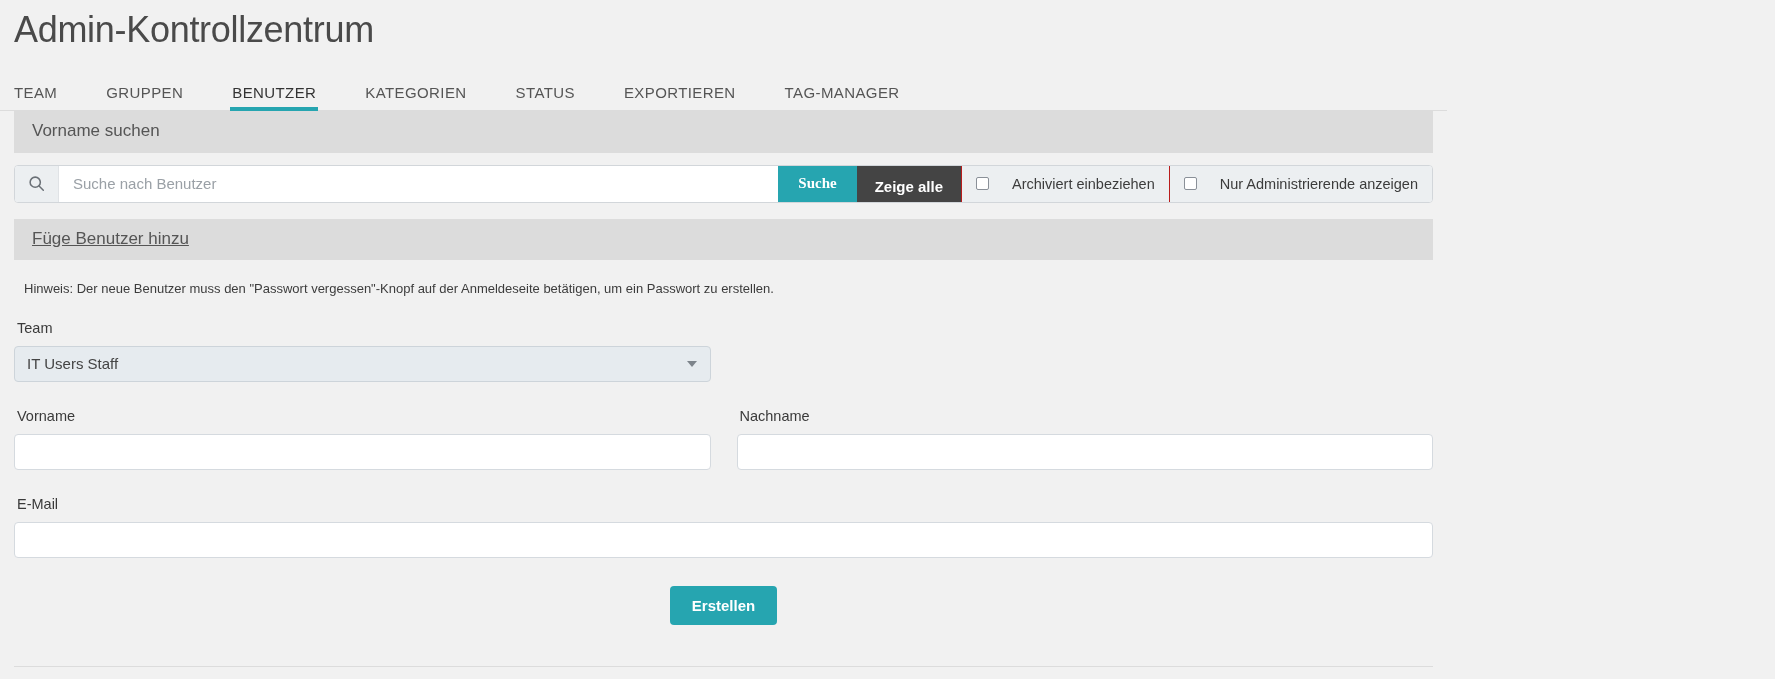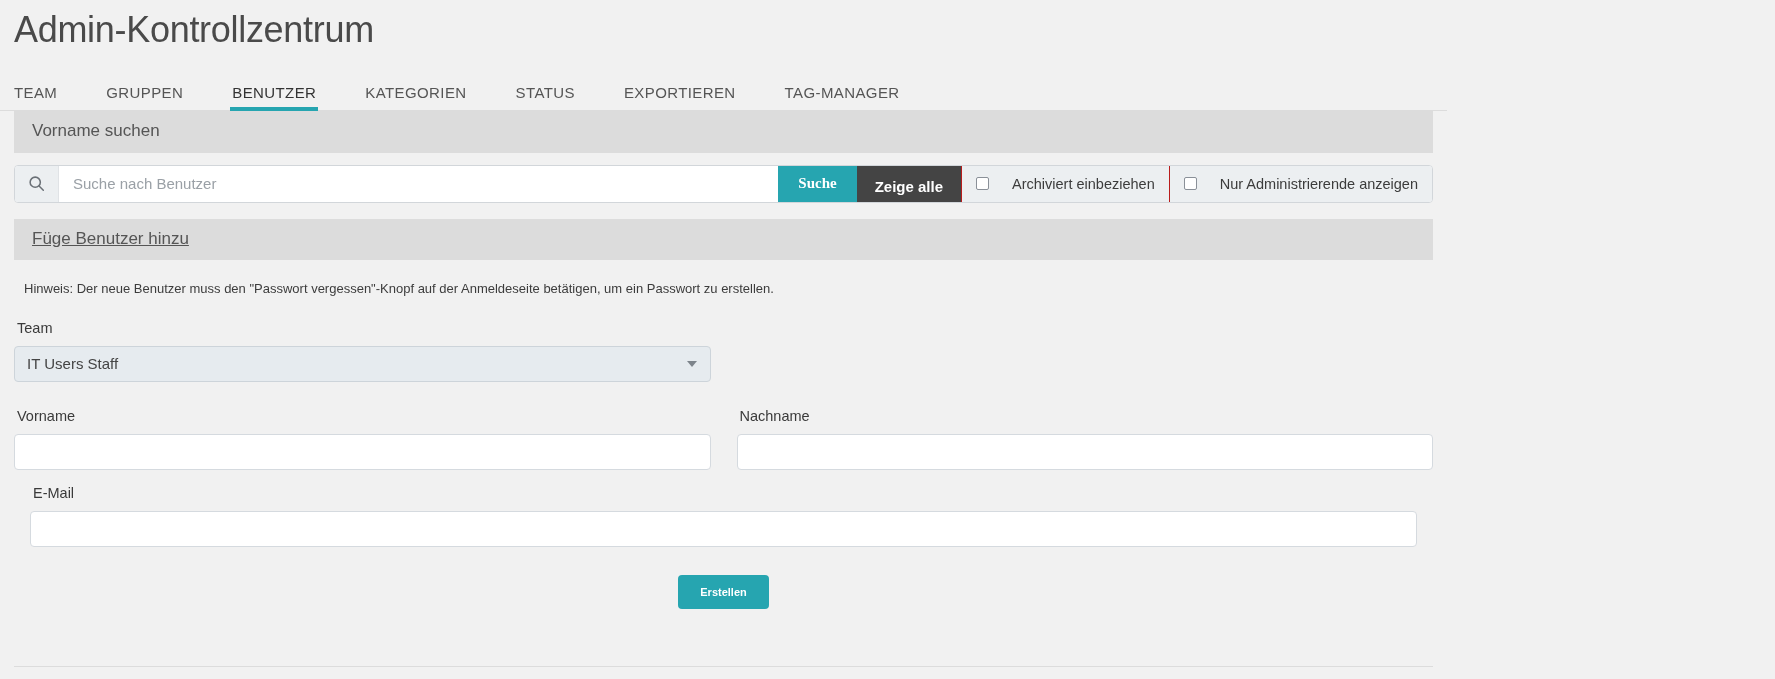--- a/index.html
+++ b/index.html
@@ -206,21 +206,21 @@
   .btn-create-wrap {
     display: flex;
     justify-content: center;
     margin-top: 28px;
   }
   .btn-create {
     background: #26a5b0;
     color: #fff;
     border: 0;
     border-radius: 4px;
-    font-size: 11px;
+    font-size: 15px;
     font-weight: bold;
     padding: 11px 22px;
     cursor: pointer;
     font-family: "Liberation Sans", sans-serif;
   }
   .bottom-divider {
     position: absolute;
     left: 14px;
     right: 14px;
     bottom: 12px;
@@ -296,21 +296,21 @@
       <span class="field-label">Vorname</span>
       <input class="text-input" type="text" style="">
     </div>
 
     <div>
       <span class="field-label">Nachname</span>
       <input class="text-input" type="text" style="">
     </div>
   </div>
 
-  <div style="padding: 0 30px; margin-top: 15px;">
+  <div style="padding: 0 14px; margin-top: 26px;">
     <span class="field-label">E-Mail</span>
     <input class="text-input" type="text" style="">
   </div>
 
   <div class="btn-create-wrap">
     <button class="btn-create">Erstellen</button>
   </div>
 
   <div class="bottom-divider"></div>
 </div>

